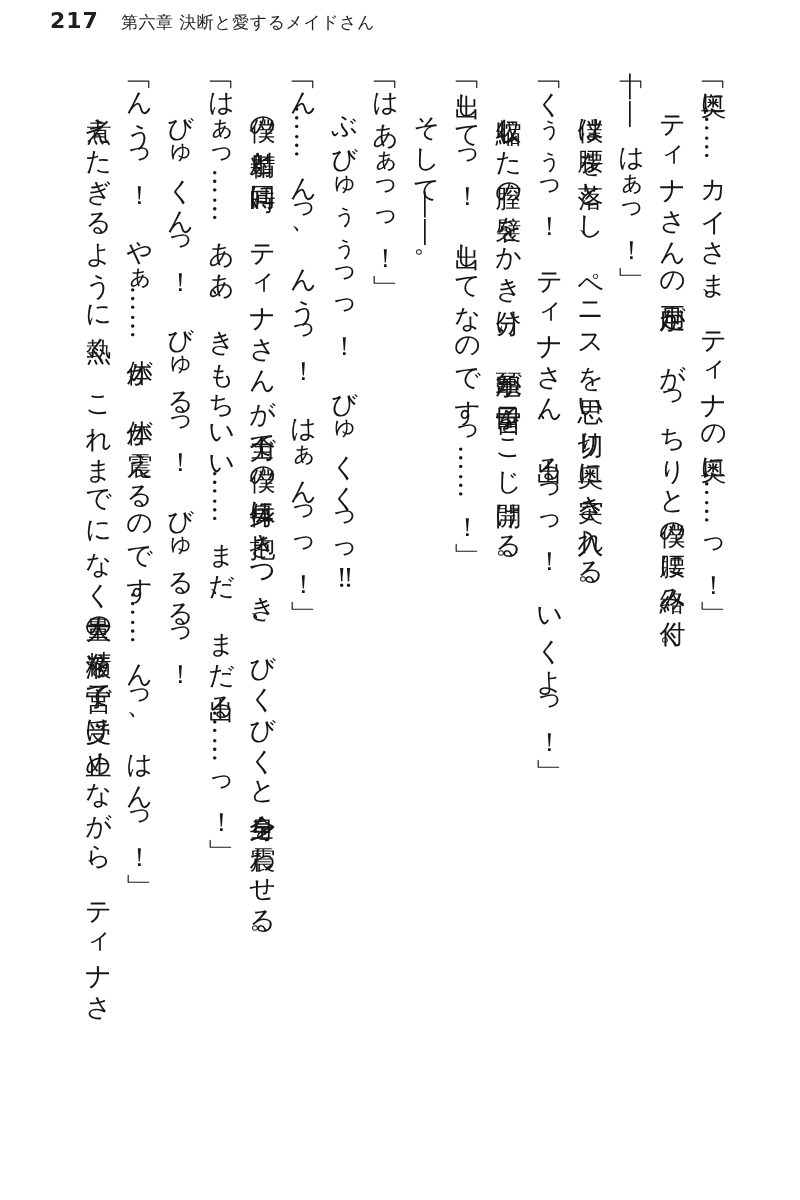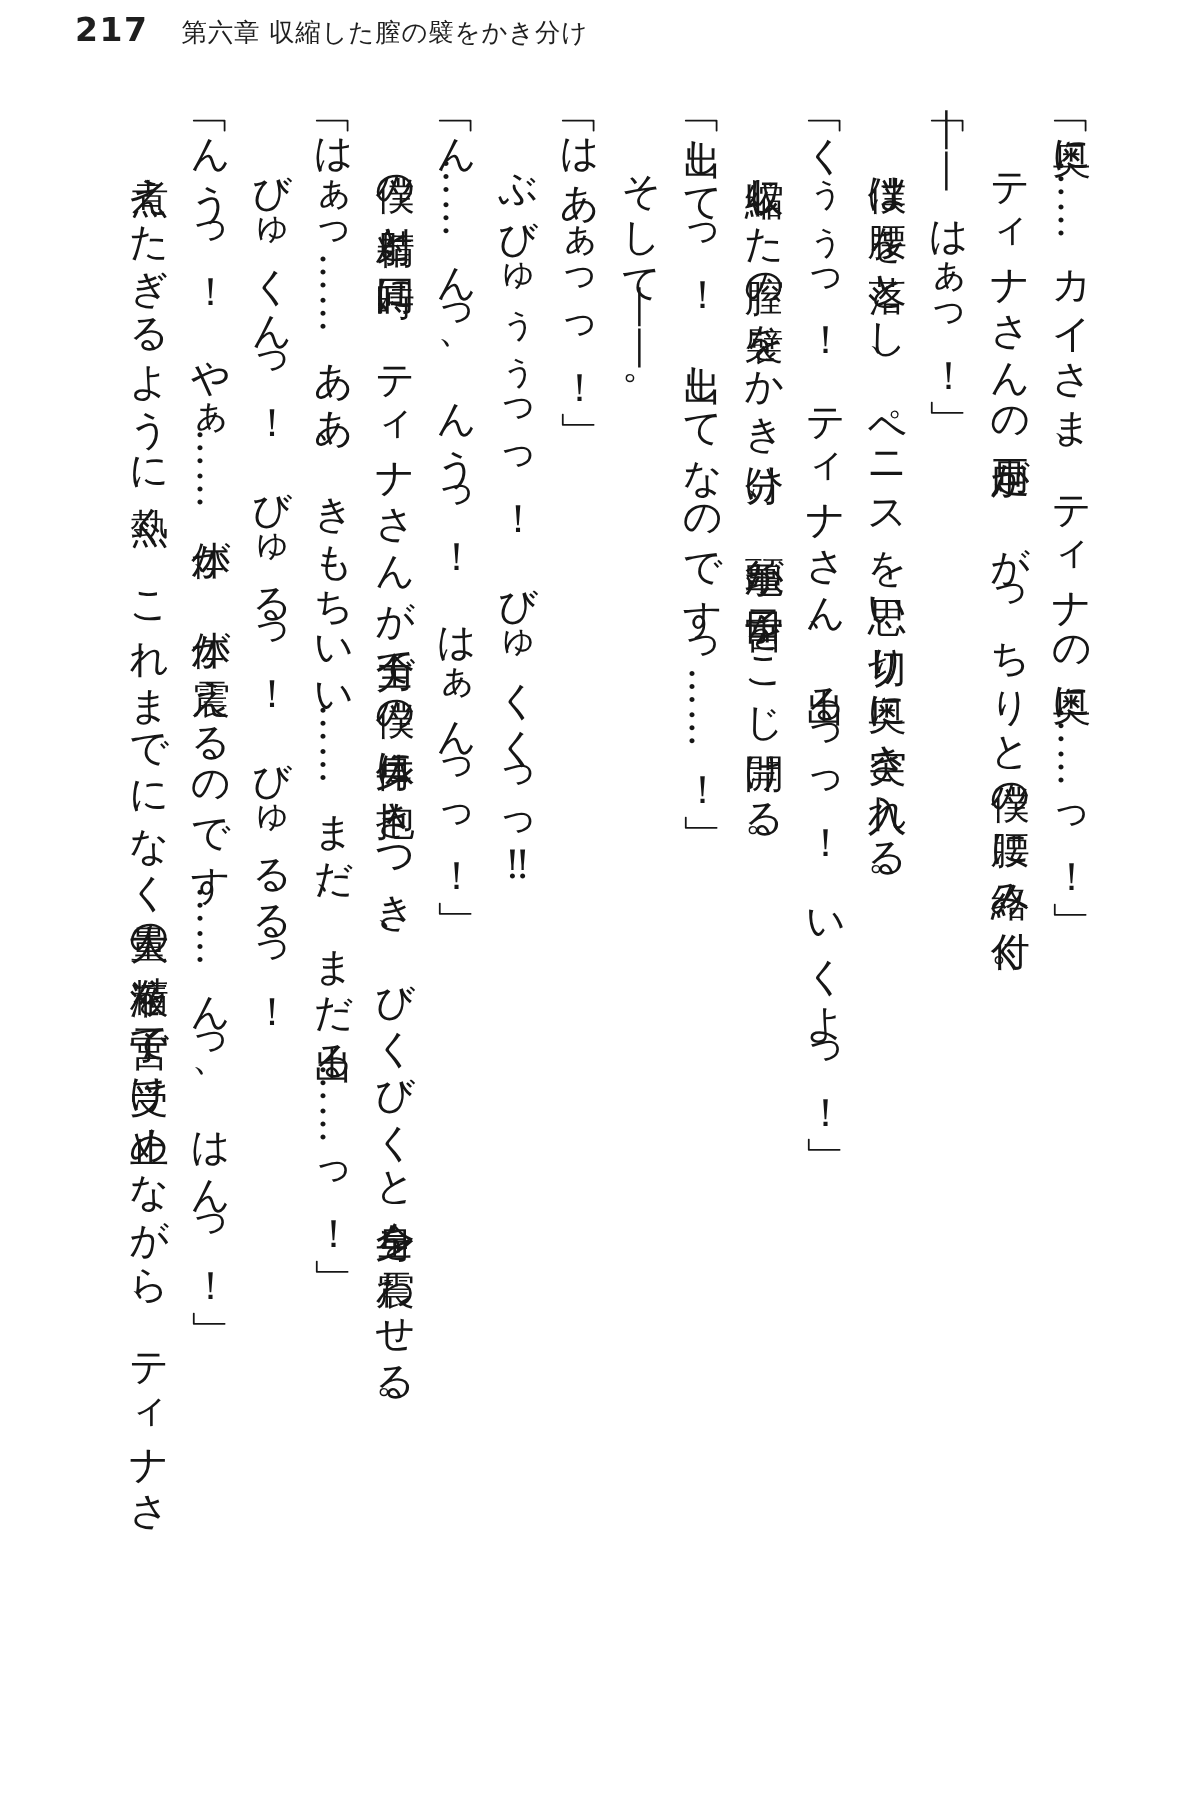--- a/index.html
+++ b/index.html
@@ -37,21 +37,21 @@
   .body-text p { margin:0; padding:0; }
   .body-text p.indent { text-indent:1em; }
 </style>
 </head>
 <body>
 
 <div class="page">
 
   <header class="running-head">
     <span class="page-number">217</span>
-    <span class="chapter-title">第六章 収縮した膣の襞をかき分け</span>
+    <span class="chapter-title">第六章 決断と愛するメイドさん</span>
   </header>
 
   <main class="body-text">
     <p class="line">「奥に……カイさま、ティナの奥に……っ！」</p>
     <p class="line indent">ティナさんの両足が、がっちりと僕の腰に絡み付く。</p>
     <p class="line">「――はぁっ！」</p>
     <p class="line indent">僕は腰を落とし、ペニスを思い切り奥に突き入れる。</p>
     <p class="line">「くぅぅっ！　ティナさん、出るっっ！　いくよっ！」</p>
     <p class="line indent">収縮した膣の襞をかき分け、亀頭が子宮口をこじ開ける。</p>
     <p class="line">「出してっ！　出してなのですっ……！」</p>

